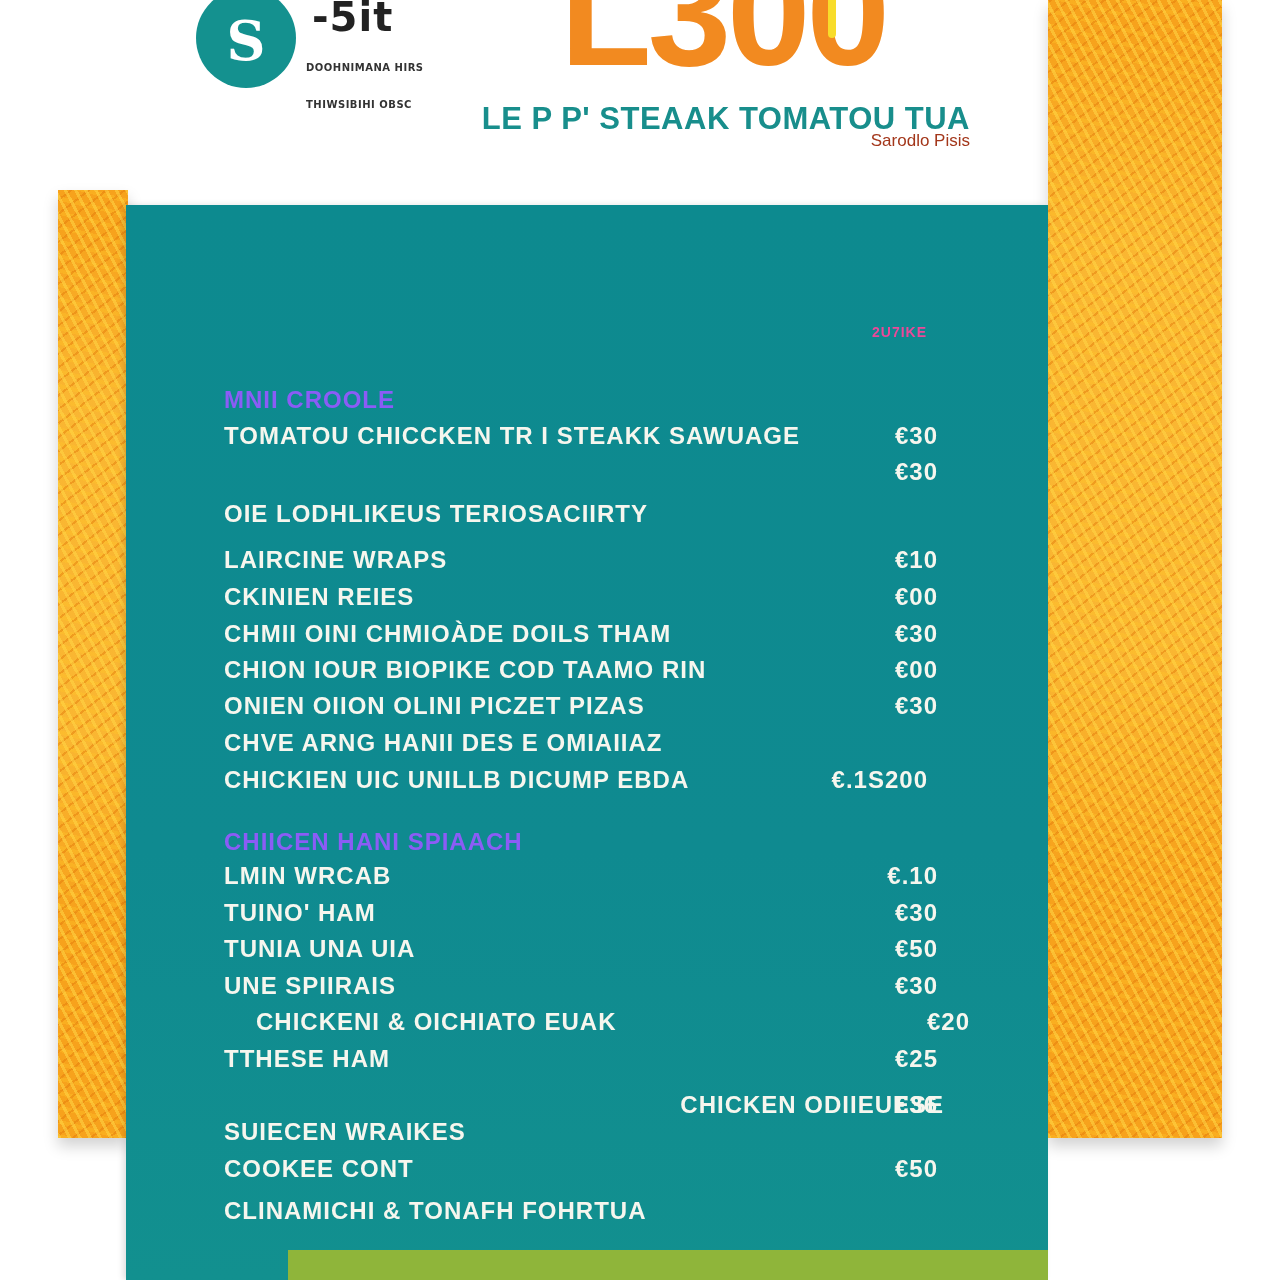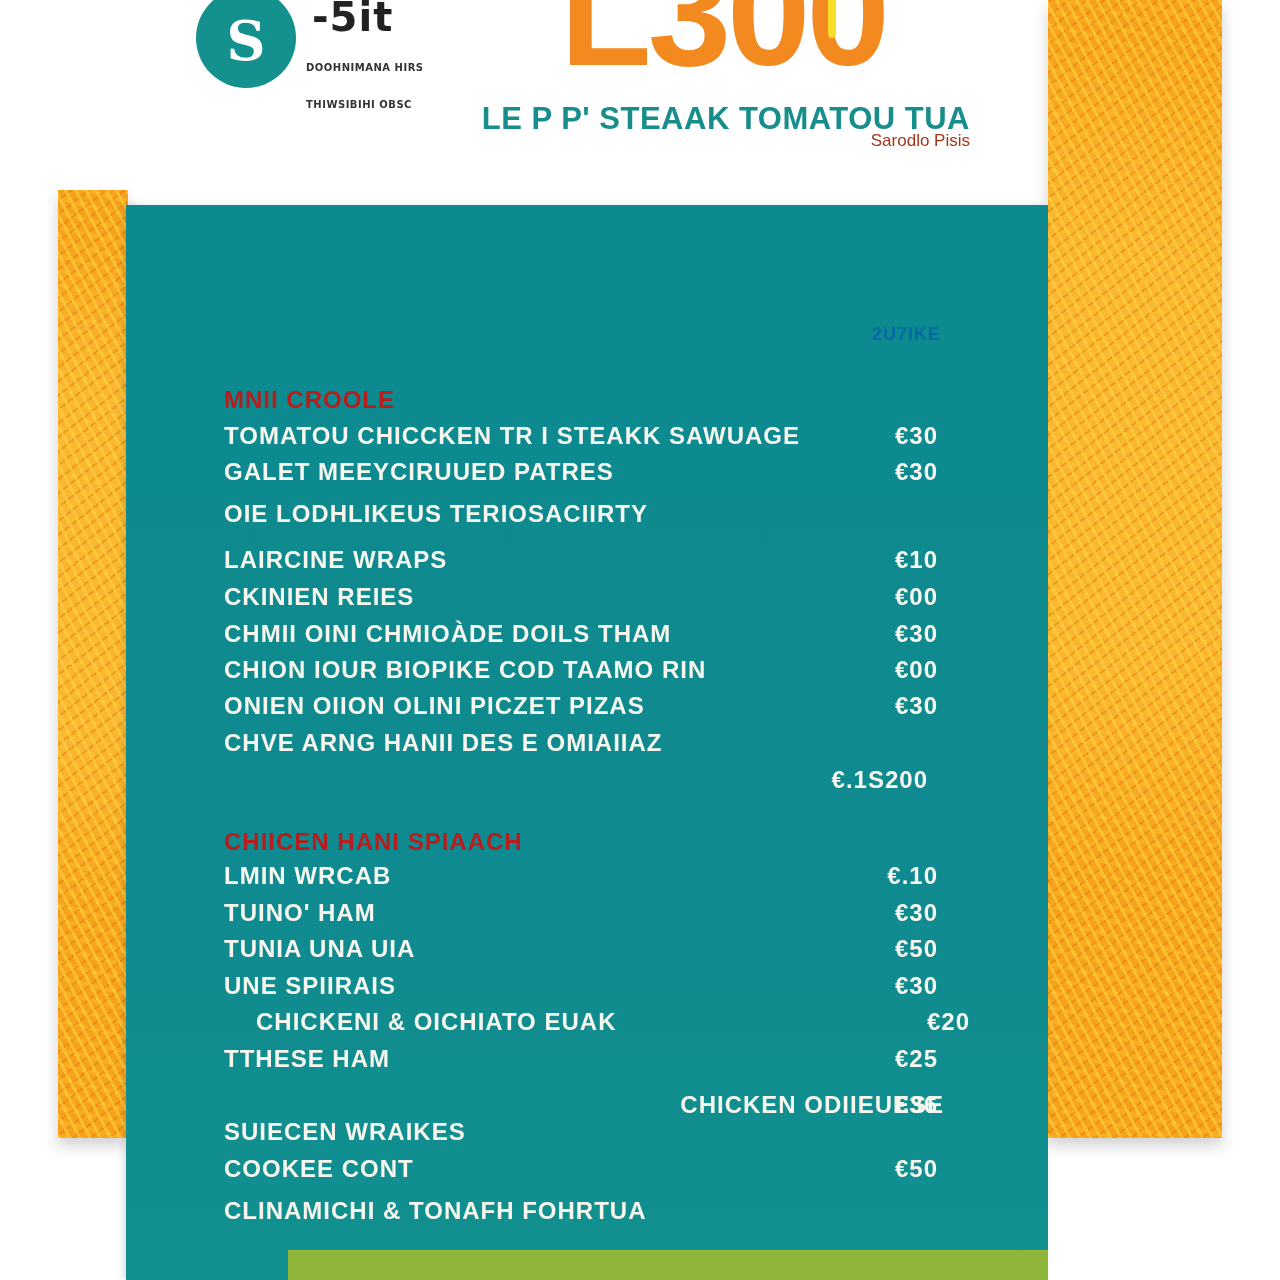--- a/index.html
+++ b/index.html
@@ -50,30 +50,30 @@
 
   .panel {
     position:absolute; left:126px; top:205px; width:922px; height:1075px;
     background:linear-gradient(180deg, #0d8a8f 0%, #0f8a90 60%, #12908f 100%);
     box-shadow:-3px 0 6px rgba(0,0,0,0.12);
   }
   .green-bar { position:absolute; left:288px; top:1250px; width:760px; height:30px; background:#8fb53a; }
 
   .panel-tag {
     position:absolute; left:872px; top:324px;
-    color:#0369a1; font-size:18px; font-weight:bold; letter-spacing:1px;
+    color:#ec4899; font-size:14px; font-weight:bold; letter-spacing:1px;
     font-family:"Liberation Sans", sans-serif;
   }
   .row {
     position:absolute; left:224px; width:720px;
     color:#f6f6ee; font-size:24px; font-weight:bold; letter-spacing:1px;
     font-family:"Liberation Sans", sans-serif; white-space:nowrap;
   }
   .row .price { position:absolute; right:6px; top:0; }
-  .row.heading { color:#b91c1c; }
+  .row.heading { color:#8b5cf6; }
   .row.wide-price .price { right:16px; }
 </style>
 </head>
 <body>
 
 <div class="stripe stripe-right"></div>
 <div class="stripe stripe-left"></div>
 
 <div class="logo">
   <span class="logo-glyph">S</span>
@@ -88,29 +88,29 @@
 <div class="subtext">Sarodlo Pisis</div>
 
 <div class="panel"></div>
 <div class="green-bar"></div>
 
 <div class="panel-tag">2U7IKE</div>
 
 <div id="menu-rows">
     <div class="row heading" style="top: 386px;"><span>MNII CROOLE</span></div>
     <div class="row" style="top: 422px;"><span>TOMATOU CHICCKEN TR I STEAKK SAWUAGE</span><span class="price">€30</span></div>
-    <div class="row" style="top: 458px;"><span>GALET MEEYCIRUUED PATRES</span><span class="price">€30</span></div>
+    <div class="row" style="top: 458px;"><span class="price">€30</span></div>
     <div class="row" style="top: 500px;"><span>OIE LODHLIKEUS TERIOSACIIRTY</span></div>
     <div class="row" style="top: 546px;"><span>LAIRCINE WRAPS</span><span class="price">€10</span></div>
     <div class="row" style="top: 583px;"><span>CKINIEN REIES</span><span class="price">€00</span></div>
     <div class="row" style="top: 620px;"><span>CHMII OINI CHMIOÀDE DOILS THAM</span><span class="price">€30</span></div>
     <div class="row" style="top: 656px;"><span>CHION IOUR BIOPIKE COD TAAMO RIN</span><span class="price">€00</span></div>
     <div class="row" style="top: 692px;"><span>ONIEN OIION OLINI PICZET PIZAS</span><span class="price">€30</span></div>
     <div class="row" style="top: 729px;"><span>CHVE ARNG HANII DES E OMIAIIAZ</span></div>
-    <div class="row wide-price" style="top: 766px;"><span class="price">€.1S200</span></div>
+    <div class="row wide-price" style="top: 766px;"><span>CHICKIEN UIC UNILLB DICUMP EBDA</span><span class="price">€.1S200</span></div>
     <div class="row heading" style="top: 828px;"><span>CHIICEN HANI SPIAACH</span></div>
     <div class="row" style="top: 862px;"><span>LMIN WRCAB</span><span class="price">€.10</span></div>
     <div class="row" style="top: 899px;"><span>TUINO' HAM</span><span class="price">€30</span></div>
     <div class="row" style="top: 935px;"><span>TUNIA UNA UIA</span><span class="price">€50</span></div>
     <div class="row" style="top: 972px;"><span>UNE SPIIRAIS</span><span class="price">€30</span></div>
     <div class="row" style="top: 1008px; margin-left: 32px;"><span>CHICKENI &amp; OICHIATO EUAK</span><span class="price">€20</span></div>
     <div class="row" style="top: 1045px;"><span>TTHESE HAM</span><span class="price">€25</span></div>
     <div class="row" style="top: 1091px; text-align: right;"><span>CHICKEN ODIIEUESE</span><span class="price">€36</span></div>
     <div class="row" style="top: 1118px;"><span>SUIECEN WRAIKES</span></div>
     <div class="row" style="top: 1155px;"><span>COOKEE CONT</span><span class="price">€50</span></div>

